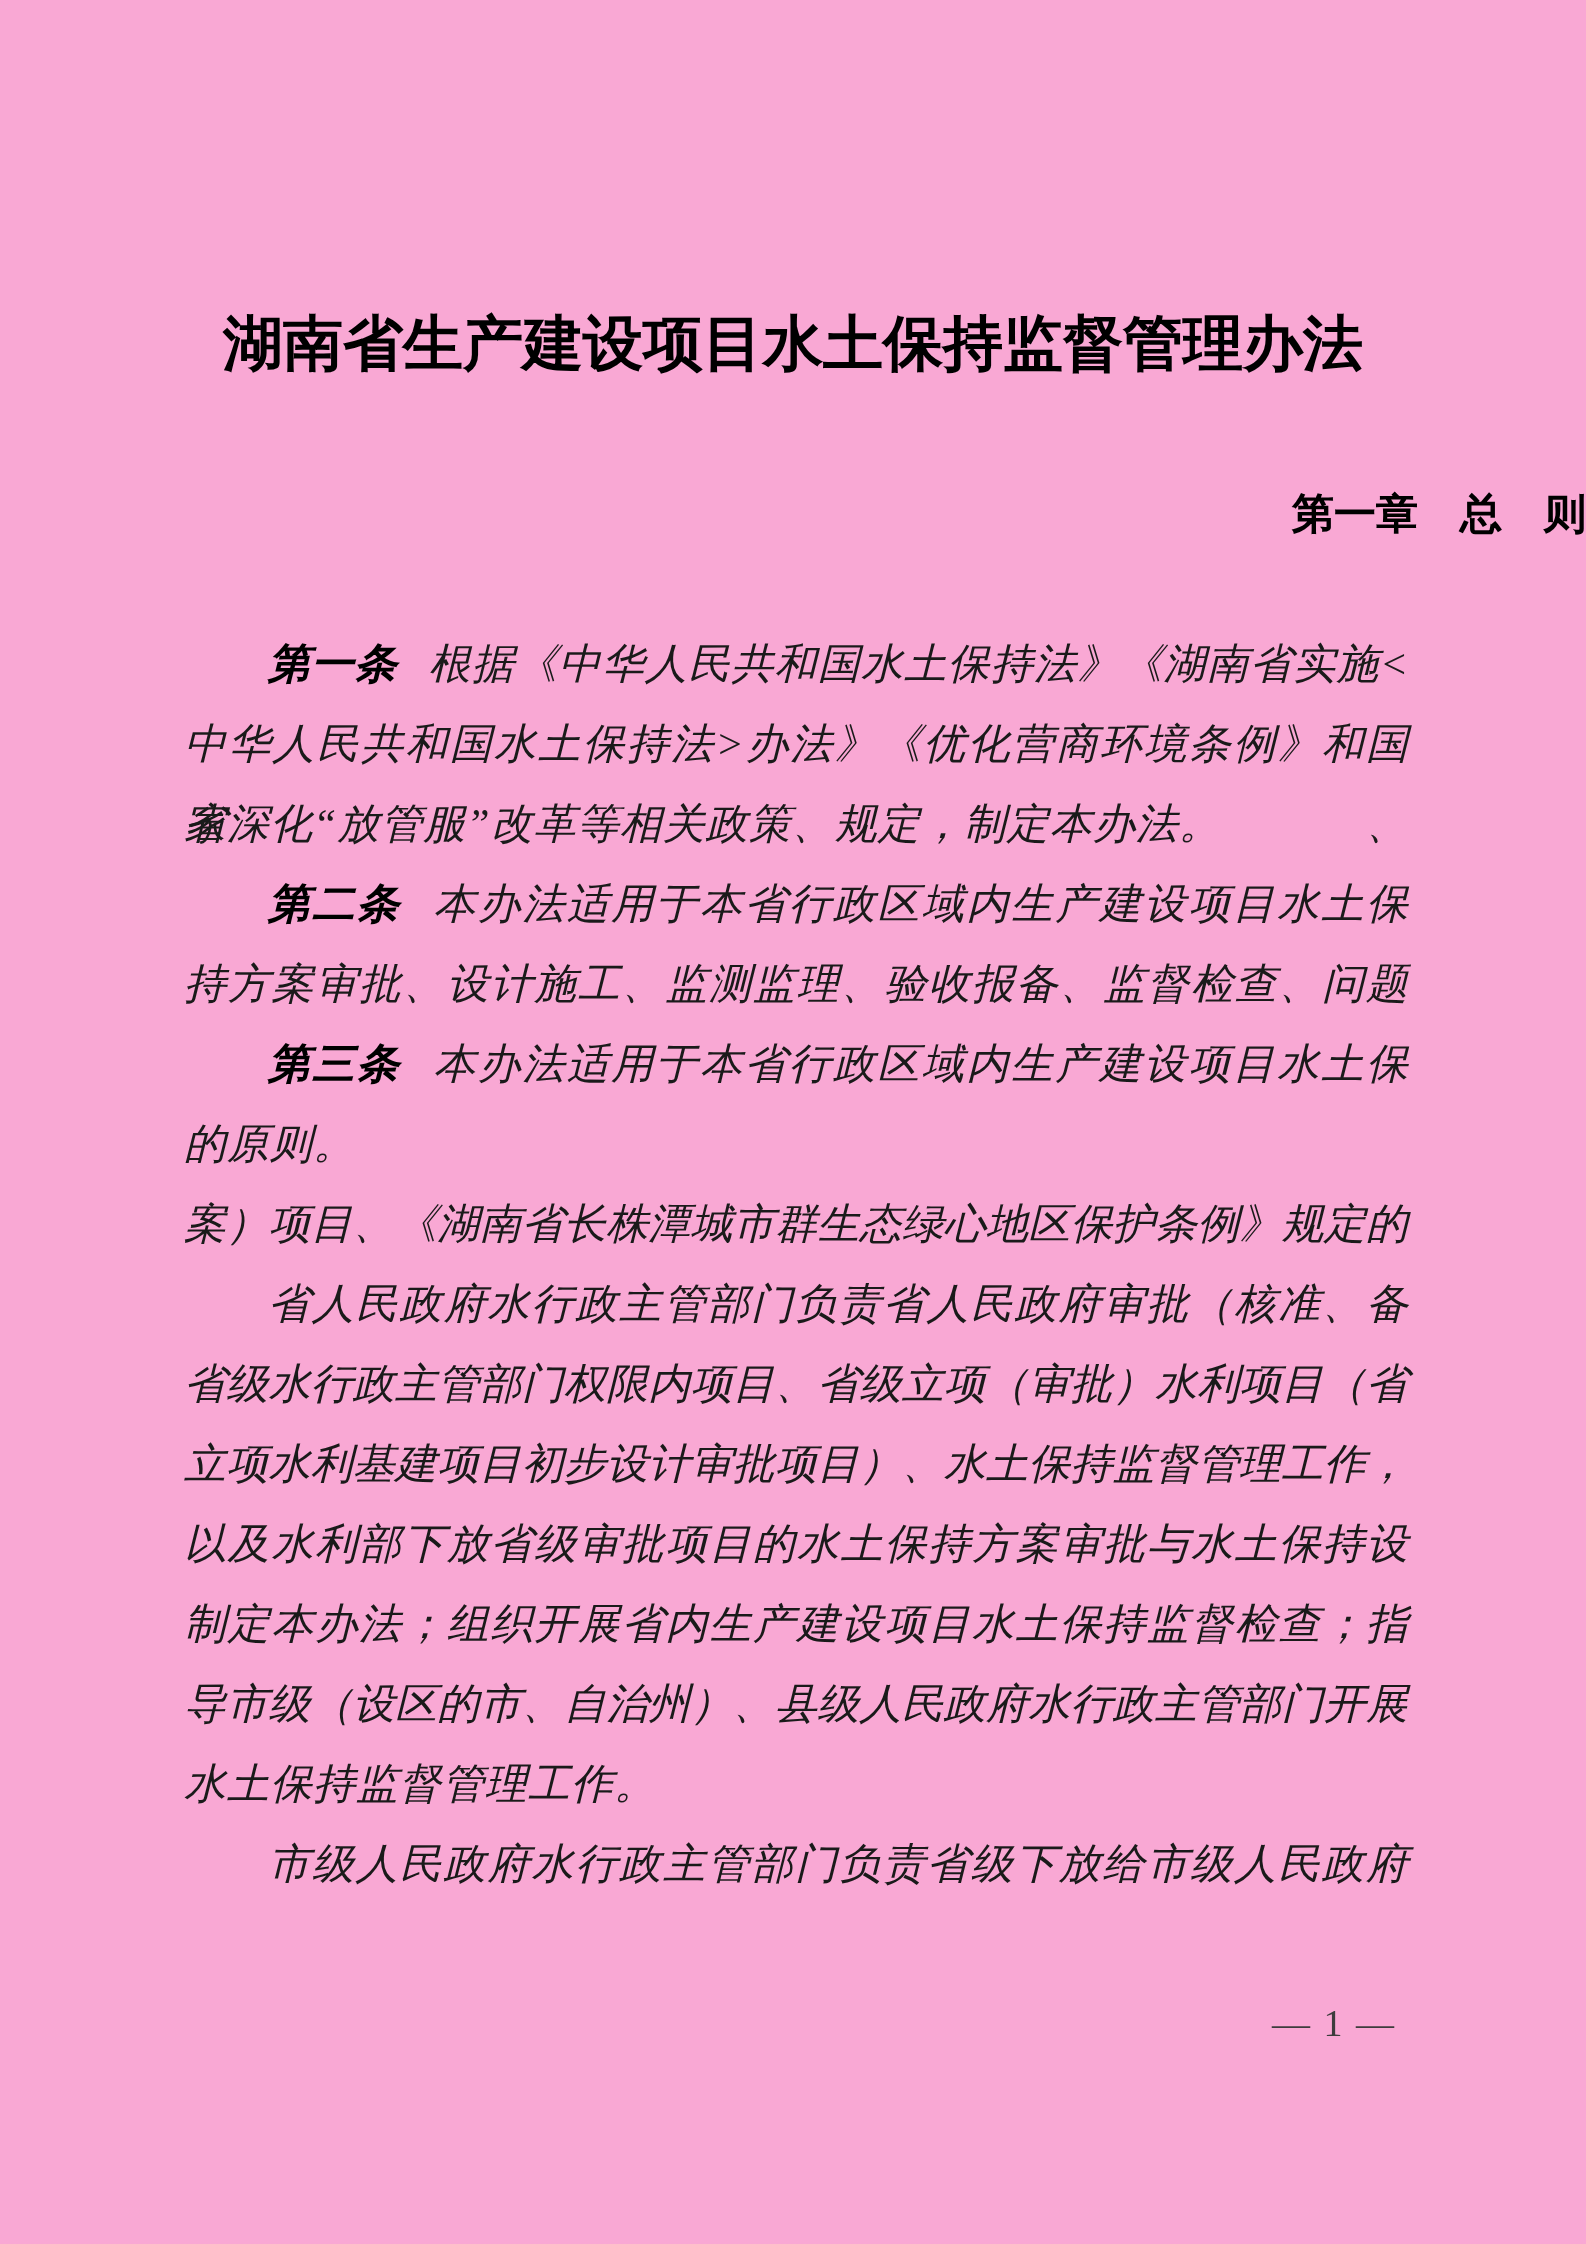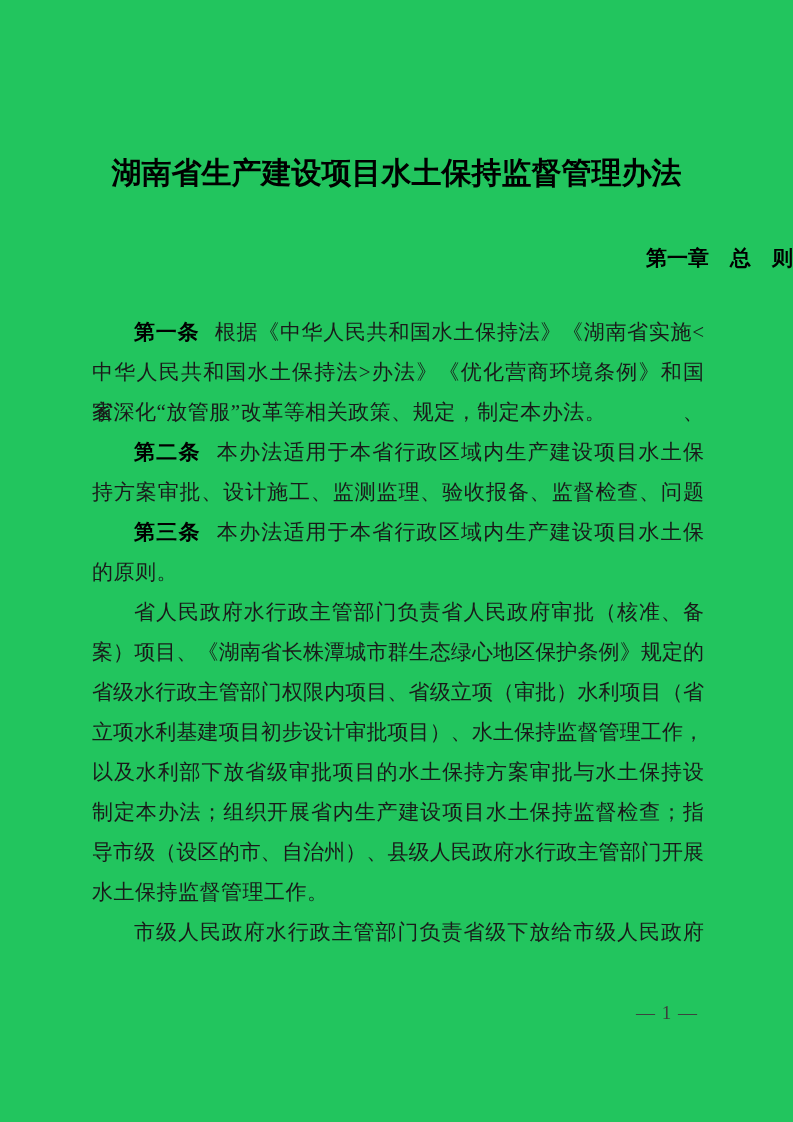--- a/index.html
+++ b/index.html
@@ -2,21 +2,21 @@
 <html lang="zh"><head>
 <meta charset="utf-8">
 <style>
   html, body { margin: 0; padding: 0; background: #ffffff; }
 
   .page {
     position: relative;
     width: 793px;
     height: 1122px;
     margin: 0 auto;
-    background: #22c55e;
+    background: #f9a8d4;
     color: #1a1a1a;
     font-family: "Liberation Serif", serif;
     overflow: hidden;
   }
 
   .doc-title {
     position: absolute;
     top: 151px;
     left: 0;
     width: 100%;
@@ -42,20 +42,21 @@
     line-height: 34px;
     color: #000000;
   }
 
   .document-body {
     position: absolute;
     top: 312px;
     left: 92px;
     width: 612px;
     font-size: 21px;
+    font-style: italic;
   }
 
   .text-line {
     height: 40px;
     line-height: 40px;
     white-space: nowrap;
     letter-spacing: 0.5px;
   }
 
   .text-line.full {
@@ -96,22 +97,22 @@
   <h2 class="chapter-heading">第一章　总　则</h2>
 
   <div class="document-body">
       <div class="text-line full indent"><span class="article-label">第一条</span><span class="label-gap"></span><span>根据《中华人民共和国水土保持法》《湖南省实施&lt;</span></div>
       <div class="text-line full"><span>中华人民共和国水土保持法&gt;办法》《优化营商环境条例》和国家、</span></div>
       <div class="text-line"><span>省深化“放管服”改革等相关政策、规定，制定本办法。</span></div>
       <div class="text-line full indent"><span class="article-label">第二条</span><span class="label-gap"></span><span>本办法适用于本省行政区域内生产建设项目水土保</span></div>
       <div class="text-line full"><span>持方案审批、设计施工、监测监理、验收报备、监督检查、问题</span></div>
       <div class="text-line full indent"><span class="article-label">第三条</span><span class="label-gap"></span><span>本办法适用于本省行政区域内生产建设项目水土保</span></div>
       <div class="text-line"><span>的原则。</span></div>
+      <div class="text-line full"><span>案）项目、《湖南省长株潭城市群生态绿心地区保护条例》规定的</span></div>
       <div class="text-line full indent"><span>省人民政府水行政主管部门负责省人民政府审批（核准、备</span></div>
-      <div class="text-line full"><span>案）项目、《湖南省长株潭城市群生态绿心地区保护条例》规定的</span></div>
       <div class="text-line full"><span>省级水行政主管部门权限内项目、省级立项（审批）水利项目（省</span></div>
       <div class="text-line full"><span>立项水利基建项目初步设计审批项目）、水土保持监督管理工作，</span></div>
       <div class="text-line full"><span>以及水利部下放省级审批项目的水土保持方案审批与水土保持设</span></div>
       <div class="text-line full"><span>制定本办法；组织开展省内生产建设项目水土保持监督检查；指</span></div>
       <div class="text-line full"><span>导市级（设区的市、自治州）、县级人民政府水行政主管部门开展</span></div>
       <div class="text-line"><span>水土保持监督管理工作。</span></div>
       <div class="text-line full indent"><span>市级人民政府水行政主管部门负责省级下放给市级人民政府</span></div>
     </div>
 
   <div class="page-number">— 1 —</div>

